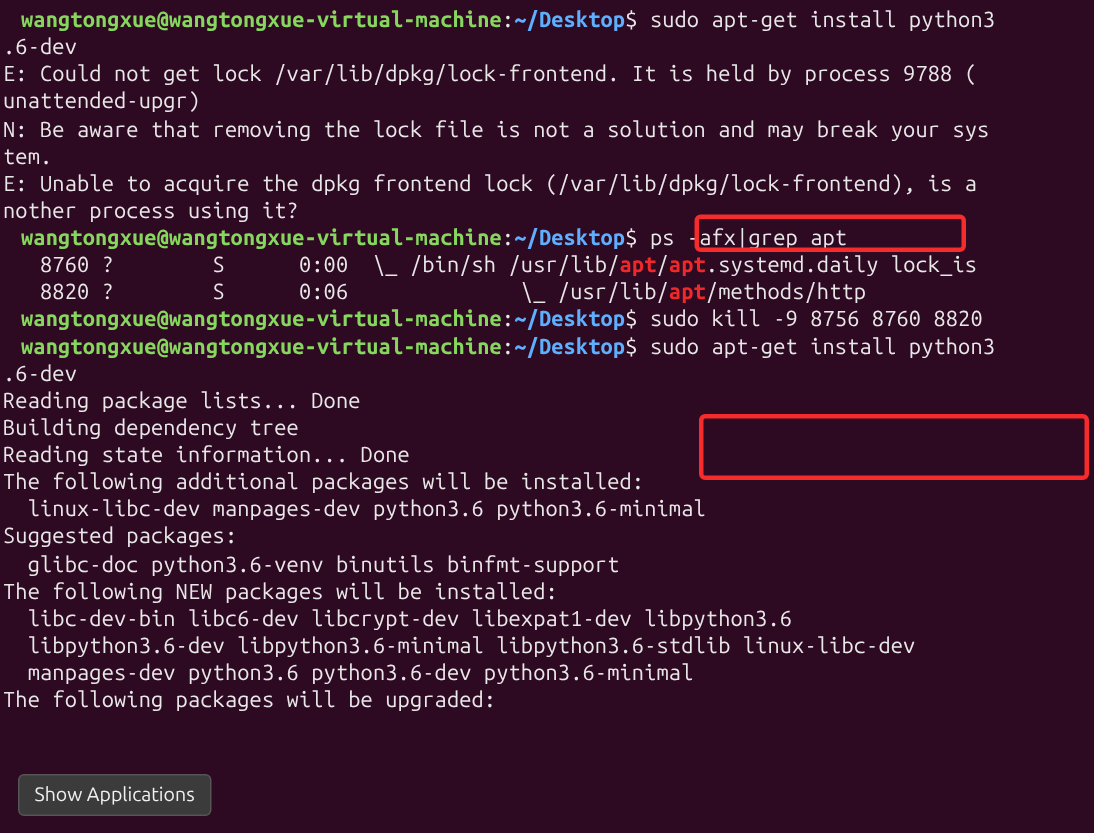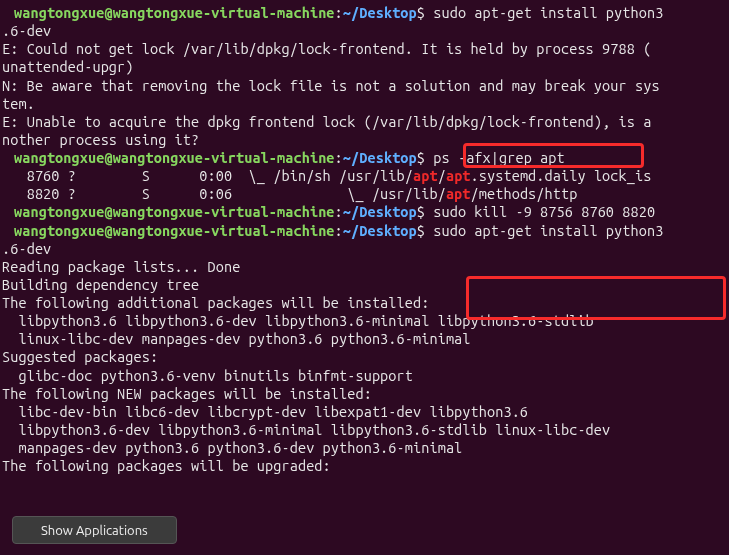--- a/index.html
+++ b/index.html
@@ -56,21 +56,21 @@
       top: 276px;
       width: 260px;
       height: 44px;
     }
     .tooltip {
       position: absolute;
       left: 12px;
       top: 516px;
       background: #3b3b3b;
       color: #f0f0f0;
-      padding: 5px 28px;
+      padding: 5px 10px;
       border-radius: 4px;
       font-family: Ubuntu, sans-serif;
       font-size: 13px;
       border: 1px solid #555;
     }
   </style>
 </head>
 <body>
 
 <div>
@@ -89,22 +89,22 @@
 <div class="line"><span>   8760 ?        S      0:00  \_ /bin/sh /usr/lib/</span><span class="highlight-apt">apt</span><span>/</span><span class="highlight-apt">apt</span><span>.systemd.daily lock_is</span></div>
 <div class="line"><span>   8820 ?        S      0:06              \_ /usr/lib/</span><span class="highlight-apt">apt</span><span>/methods/http</span></div>
 
 <div class="line"><span class="user">wangtongxue@wangtongxue-virtual-machine</span><span>:</span><span class="path">~/Desktop</span><span class="prompt-dollar">$</span><span> sudo kill -9 8756 8760 8820</span></div>
 
 <div class="line"><span class="user">wangtongxue@wangtongxue-virtual-machine</span><span>:</span><span class="path">~/Desktop</span><span class="prompt-dollar">$</span><span> sudo apt-get install python3</span></div>
 <div class="line">.6-dev</div>
 
 <div class="line">Reading package lists... Done</div>
 <div class="line">Building dependency tree</div>
+<div class="line">Reading state information... Done</div>
 <div class="line">The following additional packages will be installed:</div>
-<div class="line">  libpython3.6 libpython3.6-dev libpython3.6-minimal libpython3.6-stdlib</div>
 <div class="line">  linux-libc-dev manpages-dev python3.6 python3.6-minimal</div>
 <div class="line">Suggested packages:</div>
 <div class="line">  glibc-doc python3.6-venv binutils binfmt-support</div>
 <div class="line">The following NEW packages will be installed:</div>
 <div class="line">  libc-dev-bin libc6-dev libcrypt-dev libexpat1-dev libpython3.6</div>
 <div class="line">  libpython3.6-dev libpython3.6-minimal libpython3.6-stdlib linux-libc-dev</div>
 <div class="line">  manpages-dev python3.6 python3.6-dev python3.6-minimal</div>
 <div class="line">The following packages will be upgraded:</div>
 
 </div>

